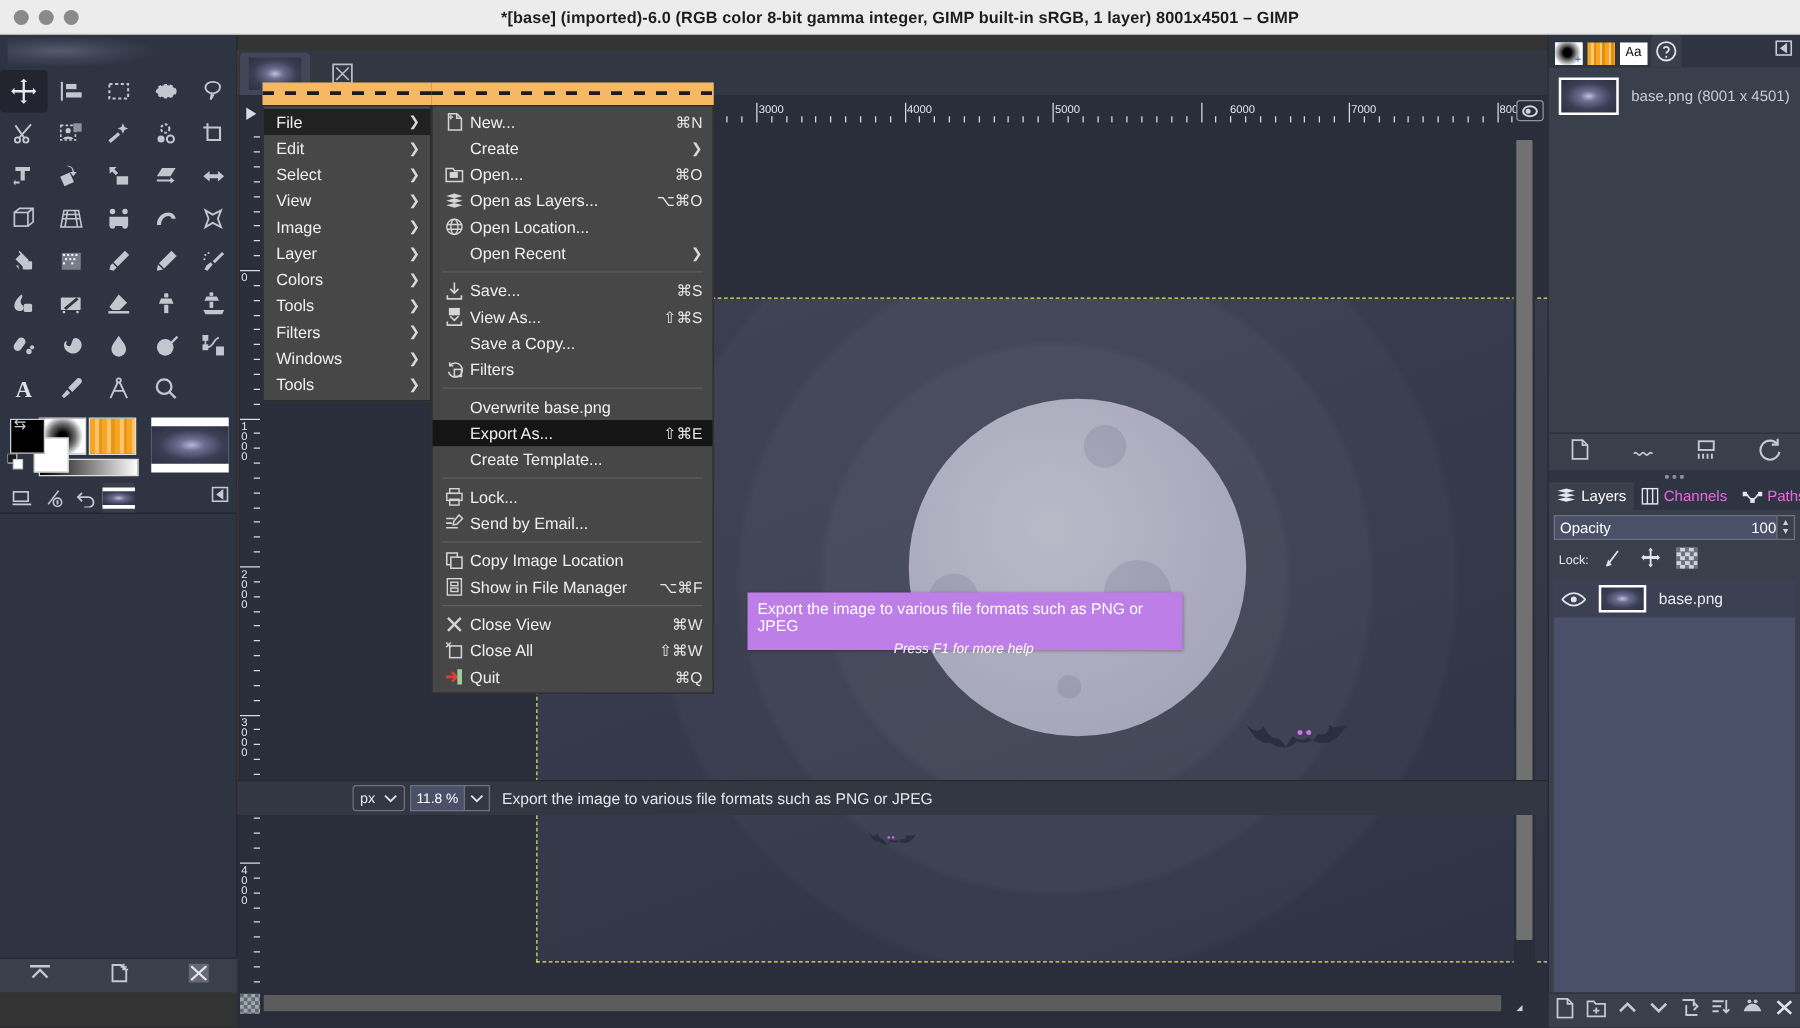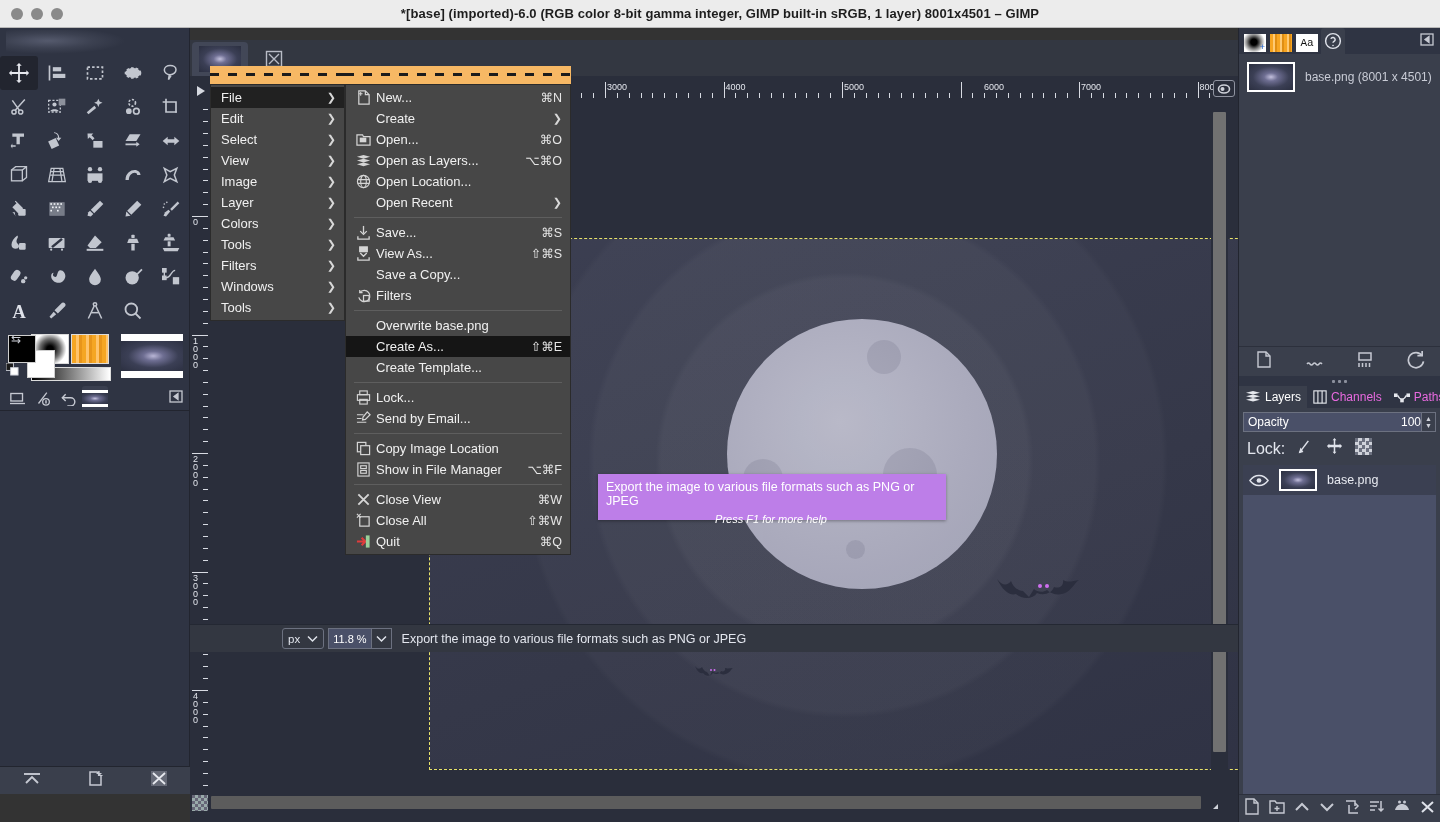--- a/index.html
+++ b/index.html
@@ -229,21 +229,21 @@
   .mode-aux { width: 54px; display: flex; align-items: center; justify-content: space-around; border: 1px solid #6c7180; border-radius: 3px; height: 24px; color: #e3e6ee; }
 
   .opacity-row {
     margin: 4px 4px 0 4px; height: 20px; display: flex; align-items: center;
     background: #4a5068; border: 1px solid #6c7180; padding: 0 4px; font-size: 12px; color: #fff; position: relative;
   }
   .opacity-row .val { margin-left: auto; }
   .spin { position: absolute; right: -1px; top: -1px; height: 20px; width: 15px; border: 1px solid #6c7180; background: #3a3f4c;
           display:flex; flex-direction: column; align-items:center; justify-content:center; color:#cfd2da; font-size: 7px; line-height: 7px;}
 
-  .lock-row { display: flex; align-items: center; gap: 12px; padding: 6px 8px 4px 8px; font-size: 16px; color: #e3e6ee; }
+  .lock-row { display: flex; align-items: center; gap: 12px; padding: 6px 8px 4px 8px; font-size: 10px; color: #e3e6ee; }
 
   .layers-list { margin: 2px 4px 0 4px; background: #4a5068; height: 330px; }
   .layer-item { display: flex; align-items: center; gap: 10px; height: 30px; padding: 0 6px; background: #3b4052; color: #e8eaf1; font-size: 12.5px; }
   .layer-eye { width: 20px; display: flex; justify-content: center; color: #dfe2ea; }
   .layer-thumb { width: 38px; height: 22px; border: 2px solid #fff; background: radial-gradient(ellipse at 50% 50%, #c3c0dd 0%, #6e6e92 22%, #3b3f55 58%, #2b2f40 100%); }
 
   .rd-bottom {
     position: absolute; left: 0; bottom: 0; width: 202px; height: 28px; background: #3a3f4c;
     border-top: 1px solid #2c303c; display: flex; align-items: center; justify-content: space-around; color: #c6c9d2;
   }
@@ -1209,21 +1209,21 @@
         </span>
         <span class="lbl">Filters</span>
       </div>
       <div class="sep"></div>
       <div class="fi">
         <span class="ico"></span>
         <span class="lbl">Overwrite base.png</span>
       </div>
       <div class="fi sel">
         <span class="ico"></span>
-        <span class="lbl">Create As...</span>
+        <span class="lbl">Export As...</span>
         <span class="acc">⇧⌘E</span>
       </div>
       <div class="fi">
         <span class="ico"></span>
         <span class="lbl">Create Template...</span>
       </div>
       <div class="sep"></div>
       <div class="fi">
         <span class="ico">
           <svg width="15" height="15" viewBox="0 0 16 16" fill="none" stroke="#d5d5d5" stroke-width="1.2">

